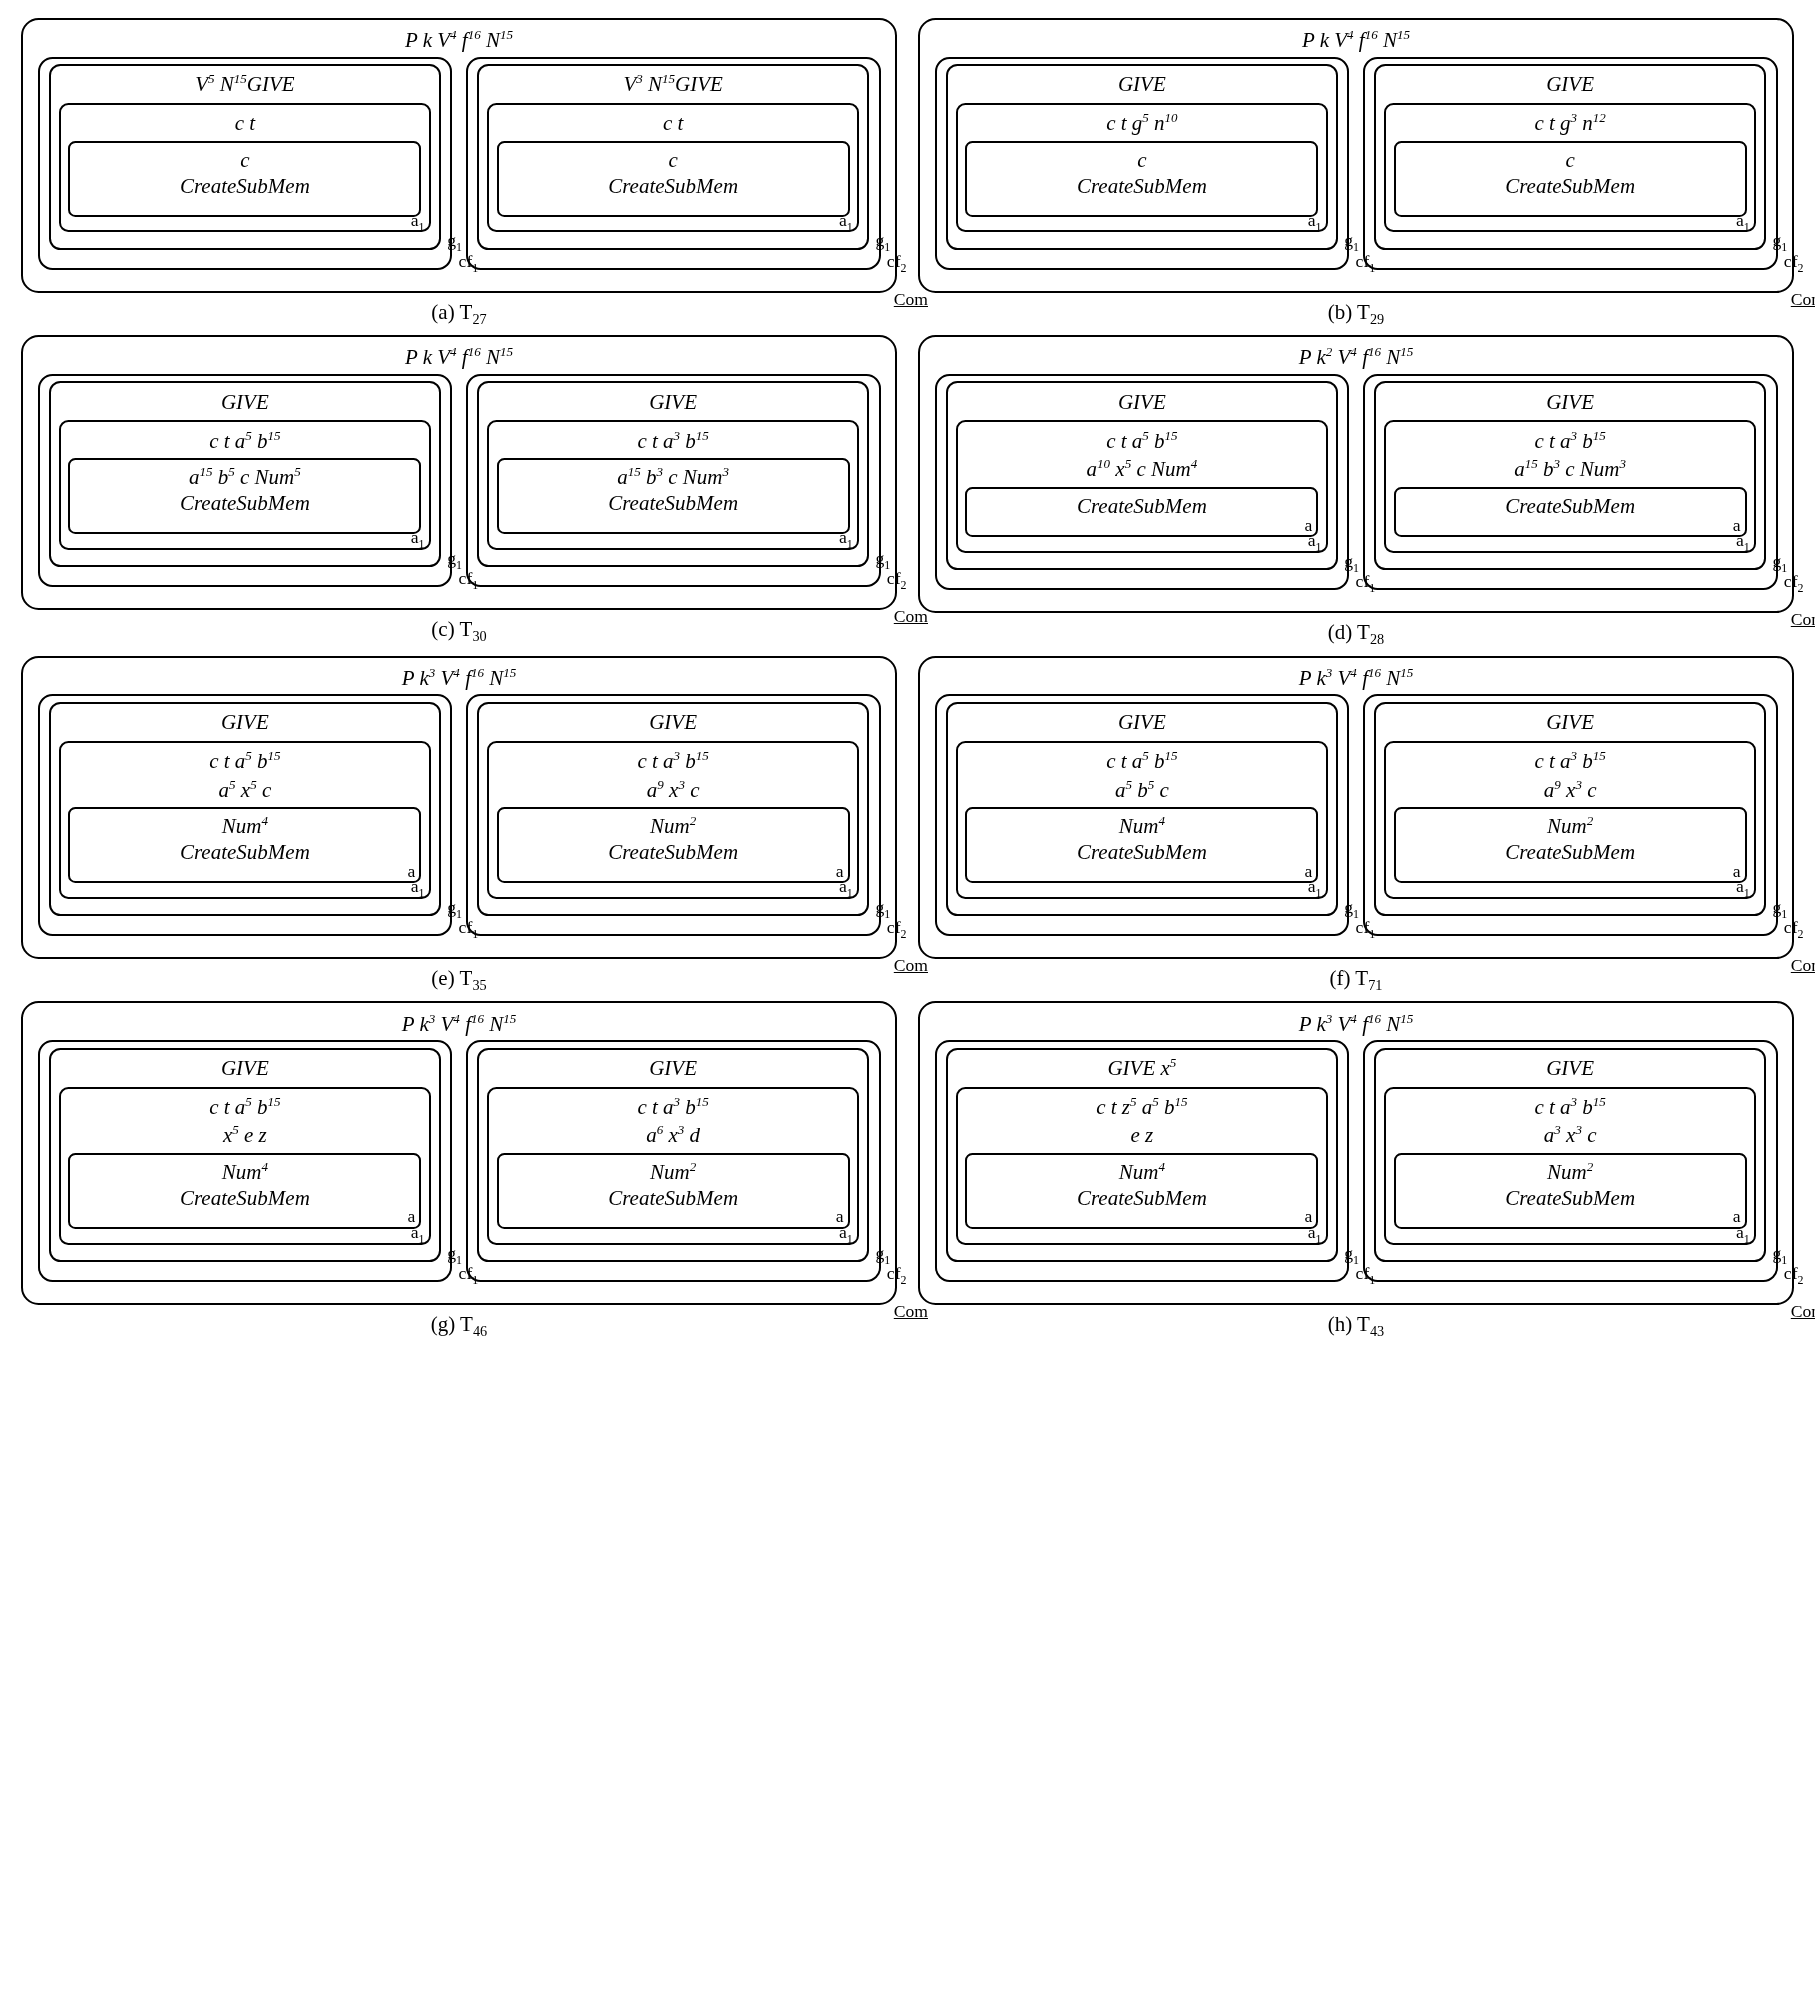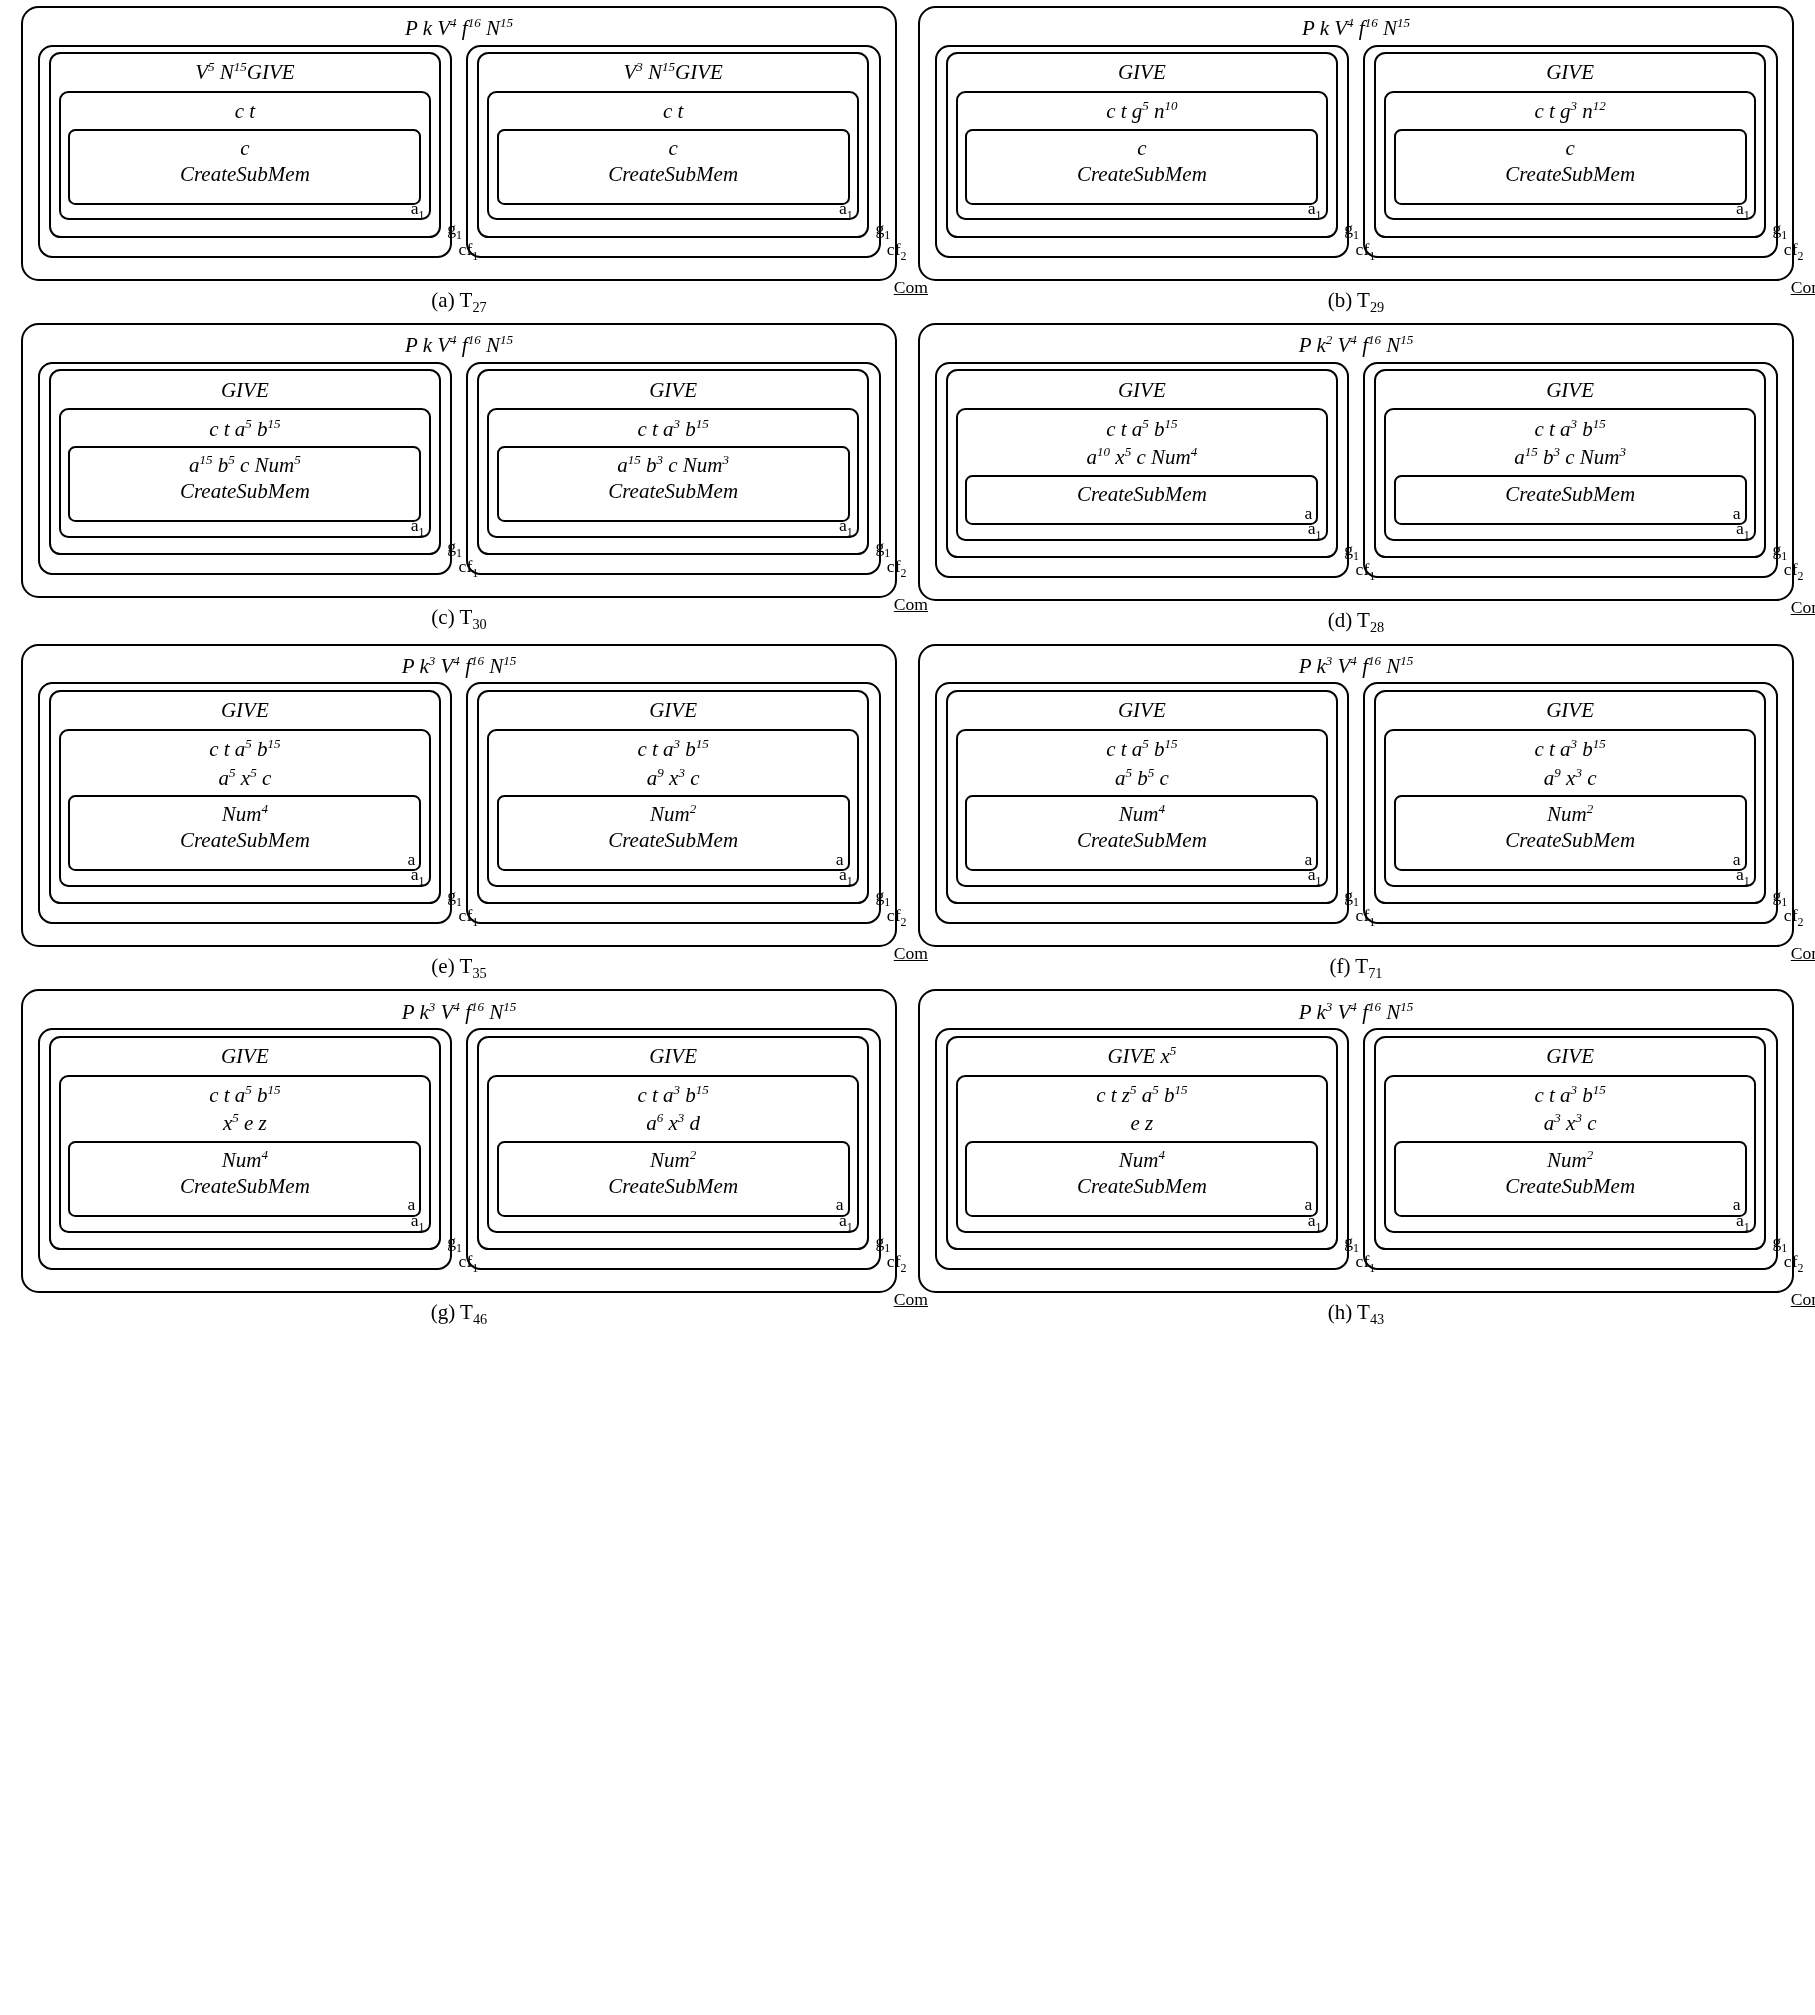--- a/index.html
+++ b/index.html
@@ -12,21 +12,21 @@
     height: 2015px;
     font-family: "Liberation Serif", serif;
     color: #000000;
     overflow: hidden;
   }
   .sheet {
     position: relative;
     width: 1815px;
     height: 1515px;
     box-sizing: border-box;
-    padding: 6px 21px;
+    padding: 18px 21px;
   }
   .grid {
     display: grid;
     grid-template-columns: 1fr 1fr;
     grid-template-rows: repeat(4, auto);
     column-gap: 21px;
     row-gap: 5.2px;
   }
   .cell {
     position: relative;

